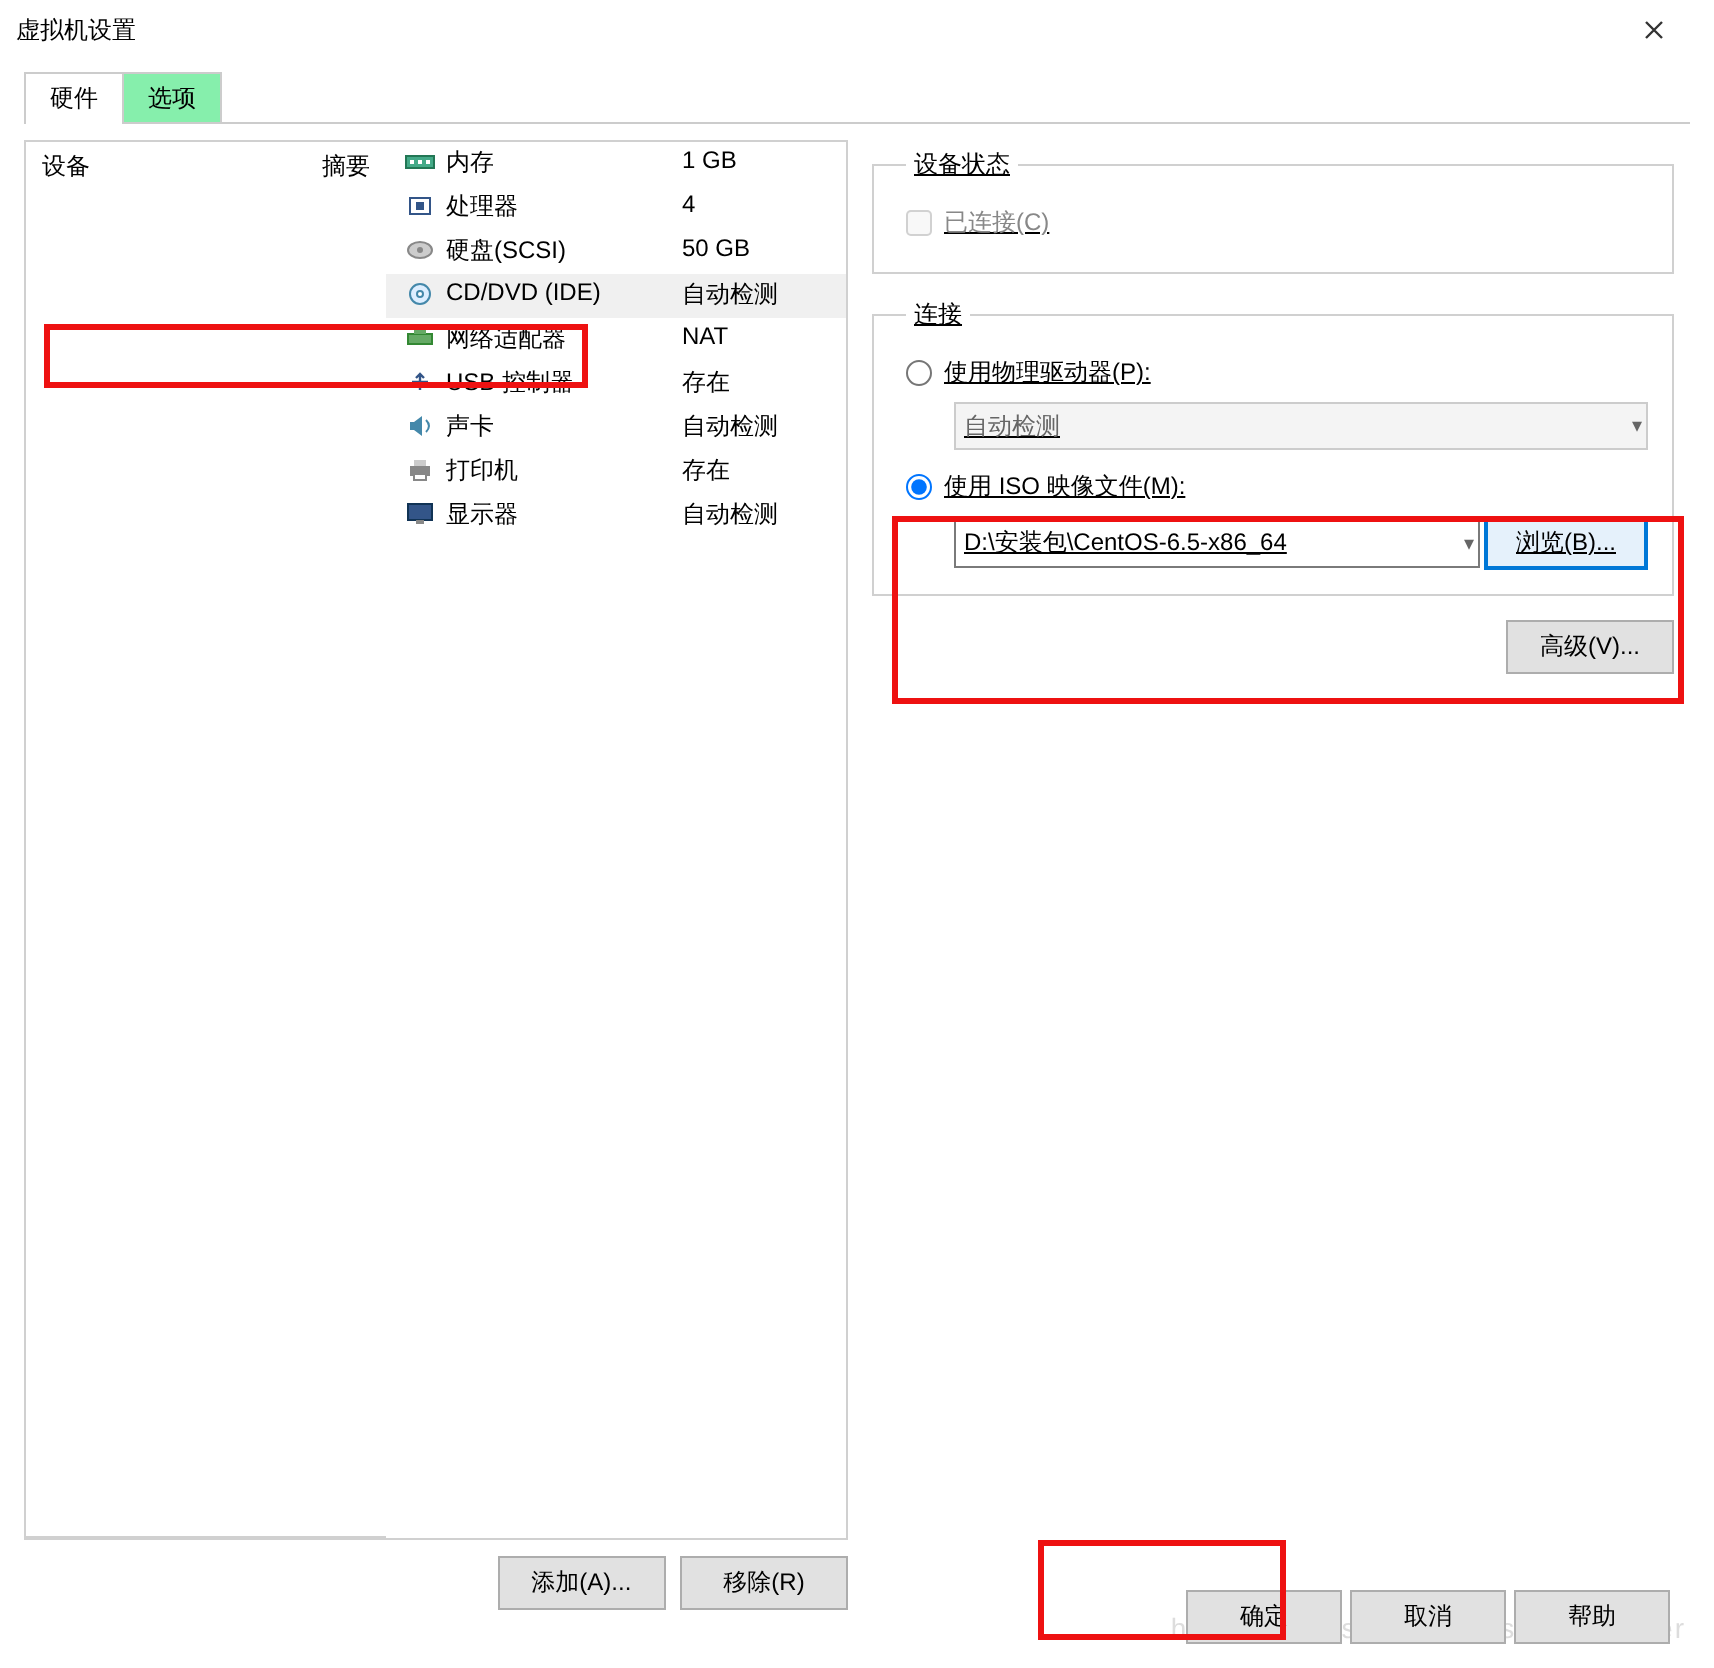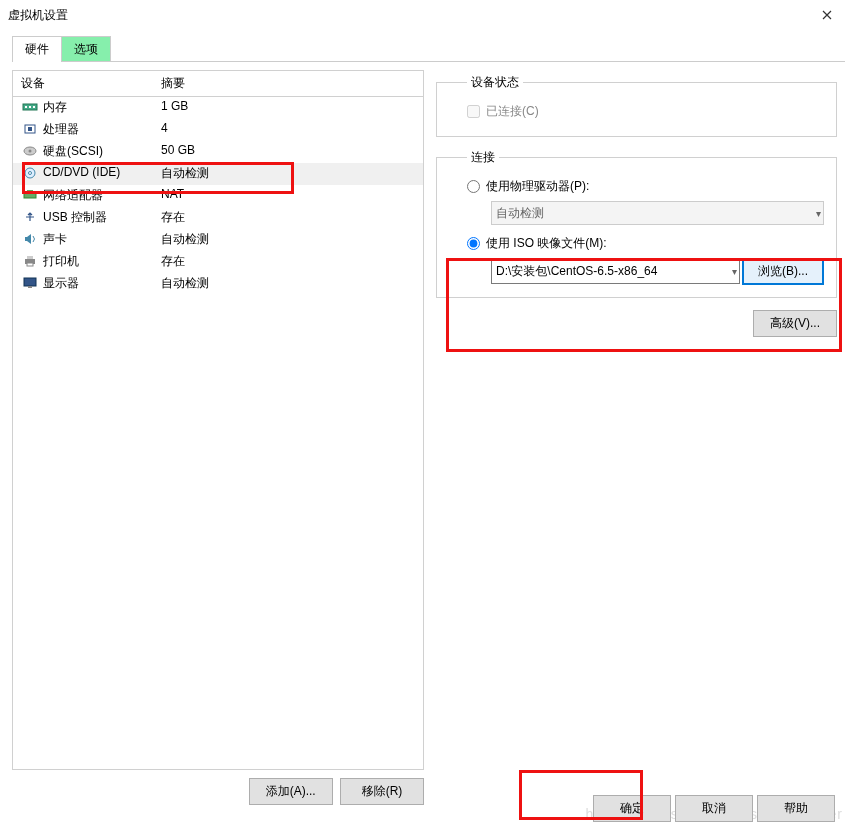--- a/index.html
+++ b/index.html
@@ -13,42 +13,42 @@
 
 .tabs { display: flex; padding: 6px 12px 0 12px; }
 .tab { padding: 4px 12px; border: 1px solid #ccc; border-bottom: none; background: #86efac; margin-right: -1px; }
 .tab.active { background: #fff; position: relative; z-index: 2; }
 .tabline { height: 1px; background: #ccc; margin: -1px 12px 0 12px; position: relative; z-index: 1; }
 
 .content { padding: 8px 12px; display: flex; gap: 12px; }
 
 
 .left { width: 412px; }
-.device-panel { border: 1px solid #d0d0d0; height: 700px; display: flex; flex-direction: column; }
+.device-panel { border: 1px solid #d0d0d0; height: 700px; display: flex; flex-direction: row; }
 .dev-header { display: flex; border-bottom: 1px solid #d0d0d0; padding: 4px 8px; font-weight: normal; }
 .col-dev { width: 140px; }
 .col-sum { flex: 1; }
 .dev-list { flex: 1; overflow: auto; }
 .dev-row { display: flex; padding: 2px 8px; height: 22px; }
 .dev-row.selected { background: #f0f0f0; }
 .dev-row .icon { width: 18px; height: 16px; margin-right: 4px; display: flex; align-items: center; justify-content: center; }
 .dev-row .dname { width: 118px; }
 .dev-row .dsum { flex: 1; }
 
 .highlight-red1 { position: absolute; border: 3px solid #e11; pointer-events: none; }
 .hr1 { left: 22px; top: 162px; width: 272px; height: 32px; }
 .hr2 { left: 446px; top: 258px; width: 396px; height: 94px; }
 .hr3 { left: 519px; top: 770px; width: 124px; height: 50px; }
 
 .left-buttons { text-align: right; padding: 8px 0 0 0; }
 .btn { display: inline-block; min-width: 84px; padding: 4px 12px; border: 1px solid #adadad; background: #e1e1e1; text-align: center; margin-left: 4px; }
 
 
 .right { flex: 1; padding: 4px 8px 0 0; }
-fieldset { border: 1px solid #d0d0d0; padding: 8px 12px 12px 30px; margin-bottom: 12px; }
+fieldset { border: 1px solid #d0d0d0; padding: 8px 12px 12px 16px; margin-bottom: 12px; text-decoration: underline; }
 legend { padding: 0 4px; }
 .chk-row, .rad-row { display: flex; align-items: center; margin: 4px 0; }
 .chk-row input, .rad-row input { margin-right: 6px; }
 .chk-row.disabled { color: #888; }
 
 .iso-row { display: flex; gap: 2px; margin: 6px 0 0 24px; align-items: center; }
 .combo { flex: 1; height: 24px; border: 1px solid #7a7a7a; background: #fff; display: flex; align-items: center; padding: 0 4px; position: relative; }
 .combo .drop { position: absolute; right: 2px; font-size: 10px; color: #666; }
 .combo.disabled { background: #f4f4f4; color: #666; border-color: #ccc; }
 .browse-btn { border: 2px solid #0078d7; background: #e5f1fb; padding: 3px 14px; }

